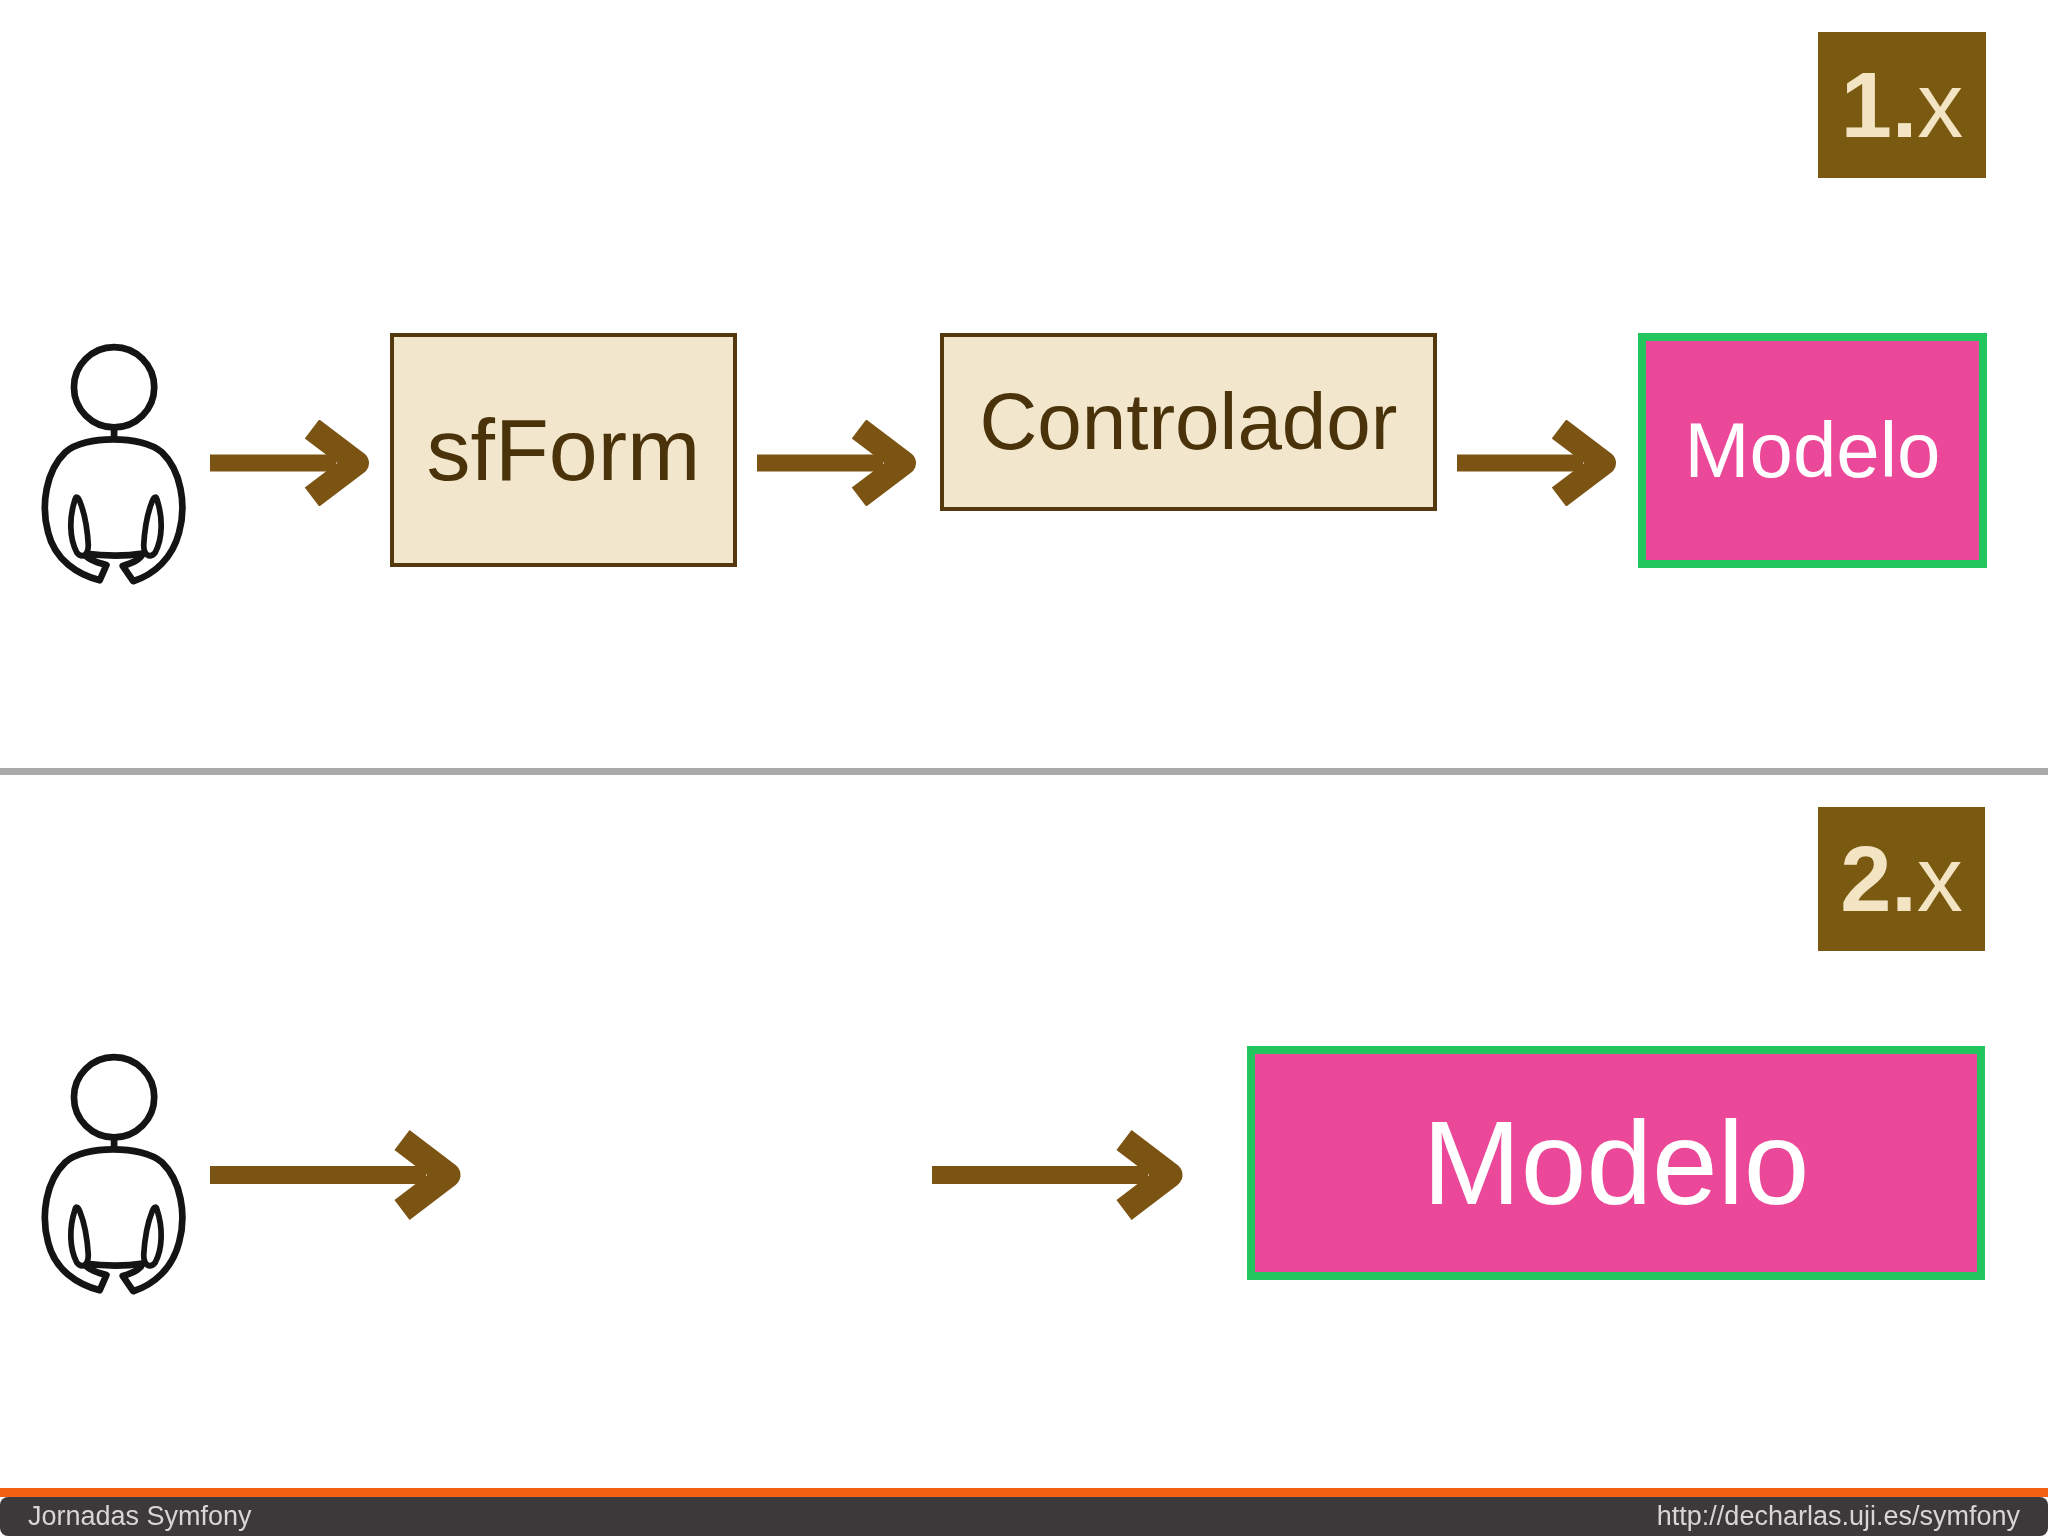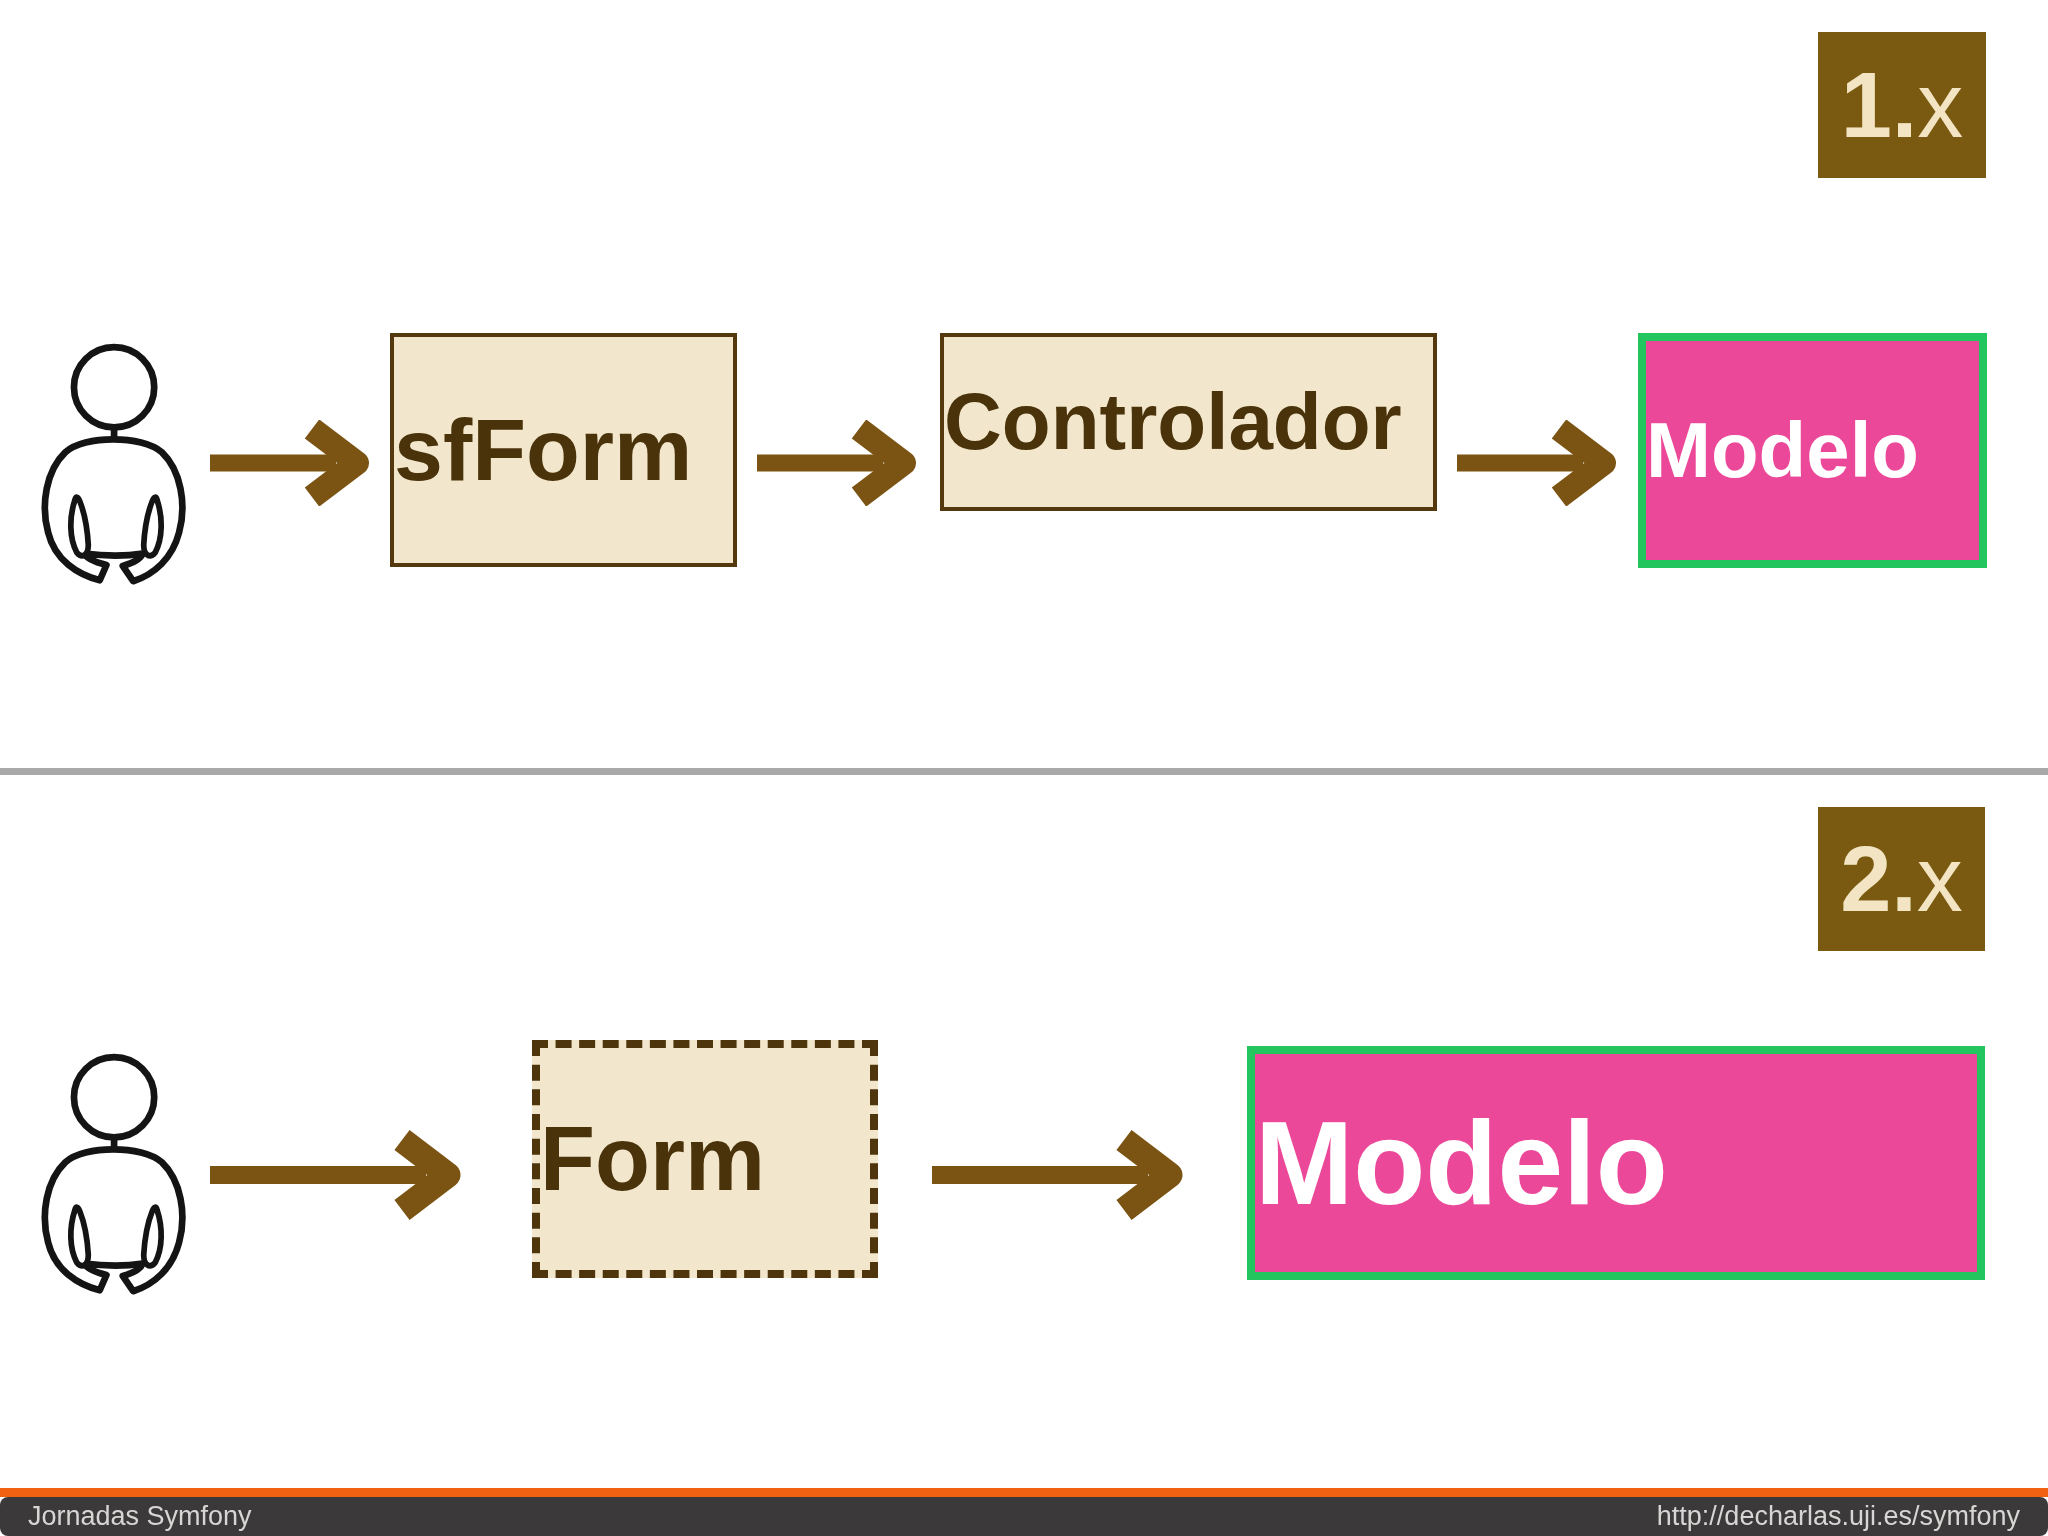--- a/index.html
+++ b/index.html
@@ -7,24 +7,23 @@
     position:relative;
     width:2048px;height:1536px;
     background:#ffffff;
     overflow:hidden;
     font-family:"Liberation Sans", sans-serif;
   }
   .abs{position:absolute;}
 
   
   .node{
-    display:flex;align-items:center;justify-content:flex-start;
+    display:flex;align-items:center;justify-content:center;
     box-sizing:border-box;
     text-align:center;
-    font-weight:bold;
   }
   .node-light{
     background:#f2e7cd;
     border:4px solid #54380e;
     color:#4a330b;
   }
   .node-light-dashed{
     background:#f2e7cd;
     border:8px dashed #4e350b;
     color:#4a330b;
@@ -165,23 +164,20 @@
 
   <div class="abs" style="left:208px;top:1130px;width:260px;height:90px;">
     <svg width="260" height="90" viewBox="0 0 260 90">
       <g stroke="#7b5413" fill="none">
         <line x1="2" y1="45" x2="218" y2="45" stroke-width="18"></line>
         <path d="M194,10 L240,45 L194,80" stroke-width="25" stroke-linejoin="round"></path>
       </g>
     </svg>
   </div>
 
-  <div class="abs node node-light-dashed" style="left:532px;top:1040px;width:346px;height:238px;font-size:90px;">
-    <span>Form</span>
-  </div>
 
   <div class="abs" style="left:930px;top:1130px;width:260px;height:90px;">
     <svg width="260" height="90" viewBox="0 0 260 90">
       <g stroke="#7b5413" fill="none">
         <line x1="2" y1="45" x2="218" y2="45" stroke-width="18"></line>
         <path d="M194,10 L240,45 L194,80" stroke-width="25" stroke-linejoin="round"></path>
       </g>
     </svg>
   </div>
 

